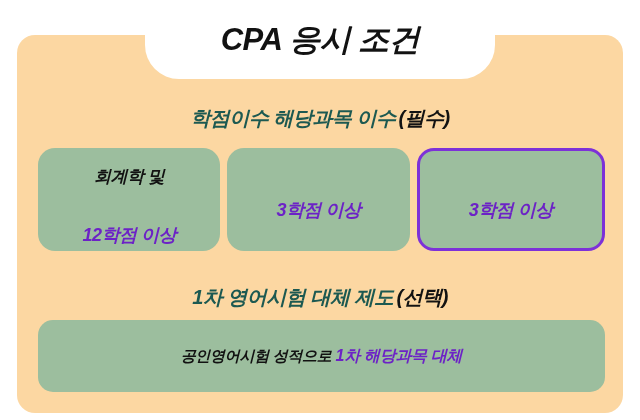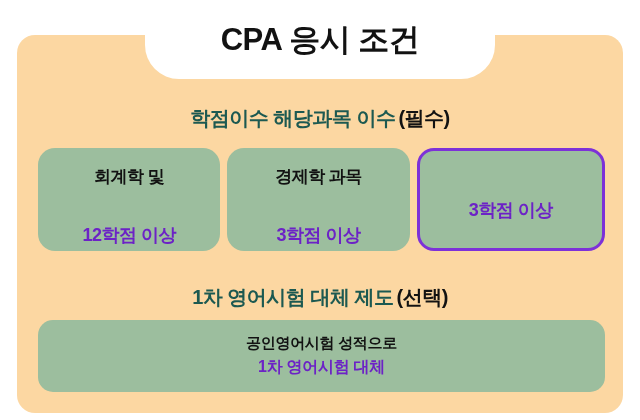--- a/index.html
+++ b/index.html
@@ -4,21 +4,21 @@
 <style>
   :root{
     --background:#ffffff;
     --panel-peach:#fcd7a2;
     --card-green:#9cbe9e;
     --heading-teal:#1c5951;
     --accent-purple:#6c22c6;
     --highlight-border-purple:#7d31d8;
     --text-black:#121212;
   }
-  *{margin:0;padding:0;box-sizing:border-box;}
+  *{margin:0;padding:0;box-sizing:border-box;font-style:italic;}
   html,body{width:640px;height:420px;}
   body{
     position:relative;
     background:var(--background);
     font-family:"Liberation Sans","DejaVu Sans",sans-serif;
     overflow:hidden;
   }
   .panel{
     position:absolute;
     left:17px;top:35px;width:606px;height:378px;
@@ -96,21 +96,20 @@
     text-decoration:underline;
     text-decoration-thickness:2px;
     text-underline-offset:4px;
   }
   .banner{
     position:absolute;
     left:21px;top:285px;width:567px;height:72px;
     background:var(--card-green);
     border-radius:15px;
     display:flex;
-    flex-direction:column;
     align-items:center;
     justify-content:center;
     gap:4px;
     text-align:center;
   }
   .banner-line1{
     font-size:15px;
     font-weight:700;
     color:var(--text-black);
     letter-spacing:-0.3px;
@@ -132,36 +131,33 @@
   </div>
 
   <div class="card-row">
     <div class="card">
       <div class="card-title">
         <span>회계학 및</span>
       </div>
       <div class="card-value">12학점 이상</div>
     </div>
     <div class="card">
-      <div class="card-title">
-        <span>경제학 과목</span>
-      </div>
       <div class="card-value">3학점 이상</div>
     </div>
     <div class="card highlight">
       <div class="card-value">3학점 이상</div>
     </div>
   </div>
 
   <div class="section-heading heading-english">
     <span>1차 영어시험 대체 제도</span><span class="note">(선택)</span>
   </div>
 
   <div class="banner">
     <div class="banner-line1">공인영어시험 성적으로</div>
-    <div class="banner-line2">1차 영어시험 대체</div>
+    <div class="banner-line2">1차 해당과목 대체</div>
   </div>
 
 </div>
 
 <div class="title-tab">
   <div class="page-title">CPA 응시 조건</div>
 </div>
 
 </body></html>

